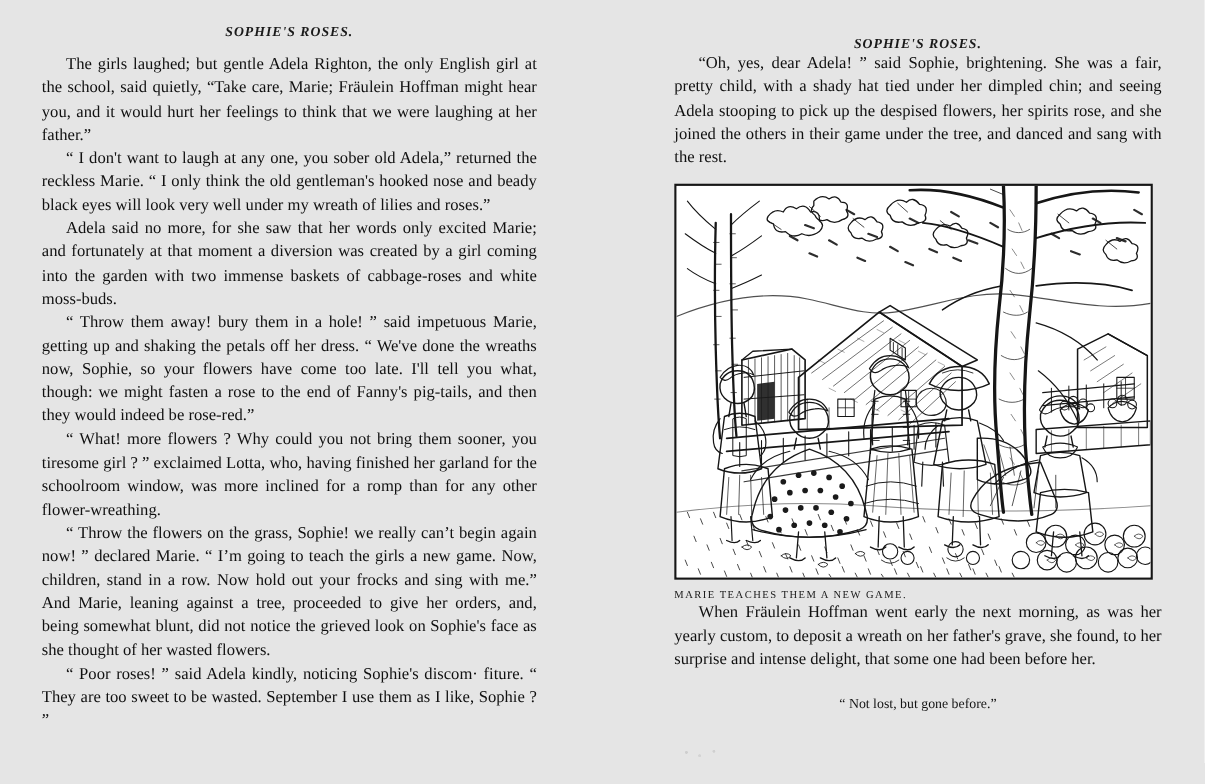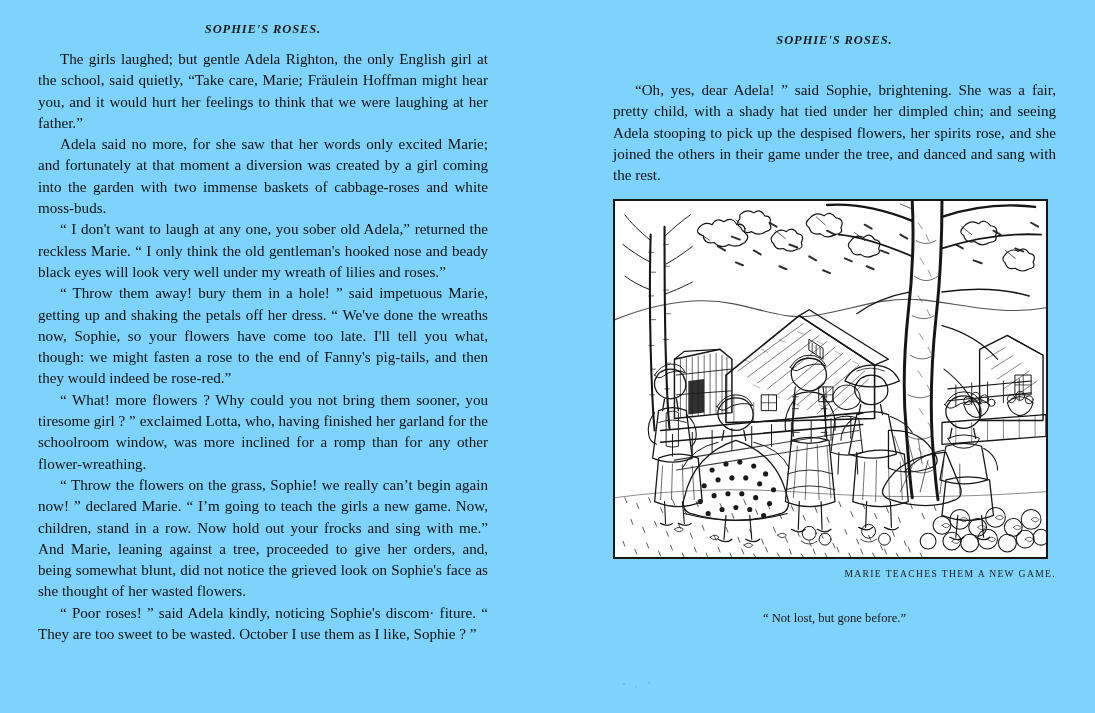--- a/index.html
+++ b/index.html
@@ -12,21 +12,21 @@
     height: 713px;
     position: relative;
     overflow: hidden;
     font-family: "Liberation Serif", serif;
     color: #111111;
   }
 
   .page {
     position: absolute;
     inset: 0;
-    background: #7dd3fc;
+    background: #e5e5e5;
   }
 
   
   .col {
     position: absolute;
     top: 0;
     height: 713px;
   }
   .col-left  { left: 38px;  width: 450px; }
   .col-right { left: 613px; width: 443px; }
@@ -44,21 +44,21 @@
 
   .body-text {
     font-size: 15.1px;
     line-height: 21.3px;
     text-align: justify;
     text-justify: inter-word;
     color: #101010;
     -webkit-font-smoothing: none;
   }
   .col-left .body-text  { margin-top: 12px; }
-  .col-right .body-text { margin-top: 32px; }
+  .col-right .body-text { margin-top: 0; }
 
   .body-text p {
     margin: 0;
     text-indent: 22px;
   }
 
   
   .figure {
     margin-top: 13px;
   }
@@ -68,21 +68,21 @@
     height: 360px;
     border: 2px solid #161616;
     background: #ffffff;
     overflow: hidden;
     box-sizing: border-box;
   }
   .illus-frame svg { display: block; width: 100%; height: 100%; }
 
   .figure-caption {
     margin-top: 9px;
-    text-align: right;
+    text-align: left;
     font-size: 9.6px;
     letter-spacing: 1.35px;
     font-variant: small-caps;
     text-transform: uppercase;
     color: #1a1a1a;
   }
 
   .verse-line {
     margin-top: 22px;
     text-align: center;
@@ -106,26 +106,26 @@
 </head>
 <body>
 
 <div class="page">
 
   <div class="col col-left">
     <div class="running-head">SOPHIE'S ROSES.</div>
 
     <div class="body-text">
       <p>The girls laughed; but gentle Adela Righton, the only English girl at the school, said quietly, “Take care, Marie; Fräulein Hoffman might hear you, and it would hurt her feelings to think that we were laughing at her father.”</p>
+      <p>“ I don't want to laugh at any one, you sober old Adela,” returned the reckless Marie. “ I only think the old gentleman's hooked nose and beady black eyes will look very well under my wreath of lilies and roses.”</p>
       <p>Adela said no more, for she saw that her words only excited Marie; and fortunately at that moment a diversion was created by a girl coming into the garden with two immense baskets of cabbage-roses and white moss-buds.</p>
-      <p>“ I don't want to laugh at any one, you sober old Adela,” returned the reckless Marie. “ I only think the old gentleman's hooked nose and beady black eyes will look very well under my wreath of lilies and roses.”</p>
       <p>“ Throw them away! bury them in a hole! ” said impetuous Marie, getting up and shaking the petals off her dress.  “ We've done the wreaths now, Sophie, so your flowers have come too late. I'll tell you what, though: we might fasten a rose to the end of Fanny's pig-tails, and then they would indeed be rose-red.”</p>
       <p>“ What! more flowers ?  Why could you not bring them sooner, you tiresome girl ? ” exclaimed Lotta, who, having finished her garland for the schoolroom window, was more inclined for a romp than for any other flower-wreathing.</p>
       <p>“ Throw the flowers on the grass, Sophie! we really can’t begin again now! ” declared Marie.  “ I’m going to teach the girls a new game.  Now, children, stand in a row.  Now hold out your frocks and sing with me.”  And Marie, leaning against a tree, proceeded to give her orders, and, being somewhat blunt, did not notice the grieved look on Sophie's face as she thought of her wasted flowers.</p>
-      <p>“ Poor roses! ” said Adela kindly, noticing Sophie's discom· fiture.  “ They are too sweet to be wasted.  October I use them as I like, Sophie ? ”</p>
+      <p>“ Poor roses! ” said Adela kindly, noticing Sophie's discom· fiture.  “ They are too sweet to be wasted.  September I use them as I like, Sophie ? ”</p>
     </div>
   </div>
 
   <div class="col col-right">
     <div class="running-head">SOPHIE'S ROSES.</div>
 
     <div class="body-text">
       <p>“Oh, yes, dear Adela! ” said Sophie, brightening.  She was a fair, pretty child, with a shady hat tied under her dimpled chin; and seeing Adela stooping to pick up the despised flowers, her spirits rose, and she joined the others in their game under the tree, and danced and sang with the rest.</p>
     </div>
 
@@ -442,19 +442,20 @@
                      M224,350 l2,5 M236,356 l2,4 M248,352 l2,5 M260,356 l2,4 M272,352 l2,5 M284,356 l2,4
                      M296,350 l2,5 M308,356 l2,4"></path>
           </g>
         </svg>
       </div>
 
       <div class="figure-caption">Marie teaches them a new game.</div>
     </div>
 
     <div class="body-text">
+      <p>When Fräulein Hoffman went early the next morning, as was her yearly custom, to deposit a wreath on her father's grave, she found, to her surprise and intense delight, that some one had been before her.</p>
     </div>
 
     <div class="verse-line">“ Not lost, but gone before.”</div>
   </div>
 
   <div class="scan-speck"></div>
 </div>
 
 </body></html>

